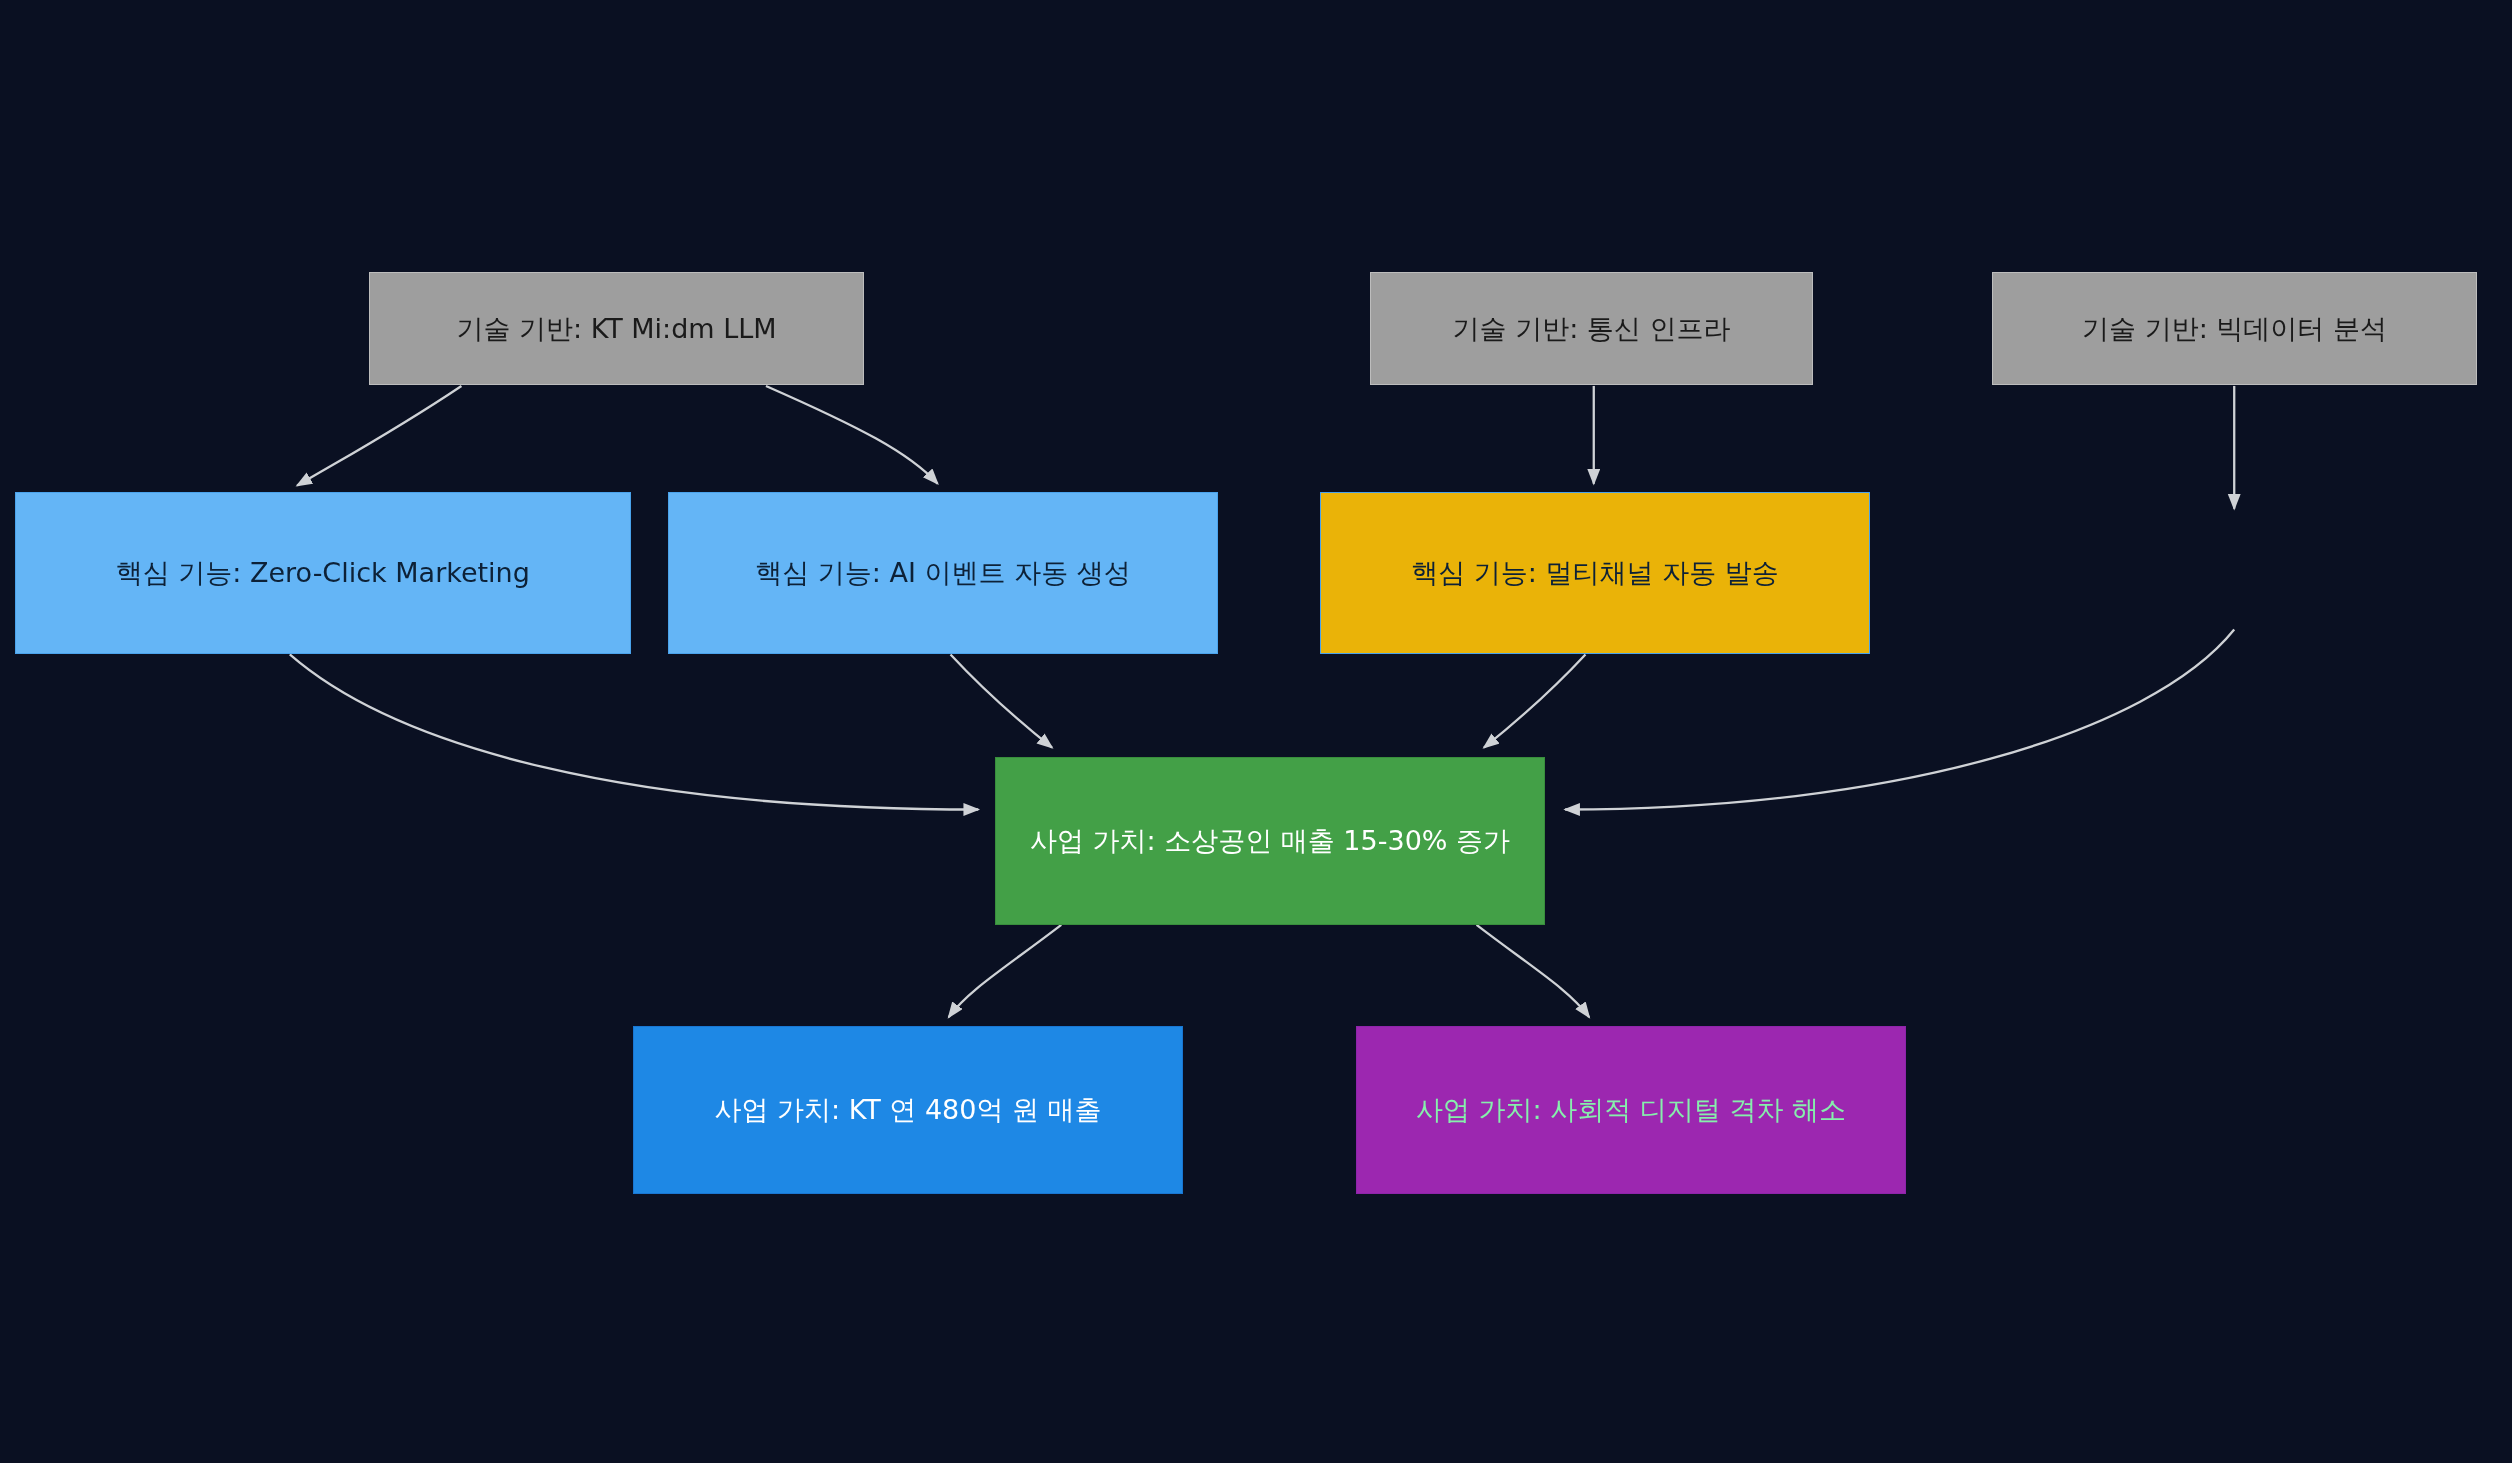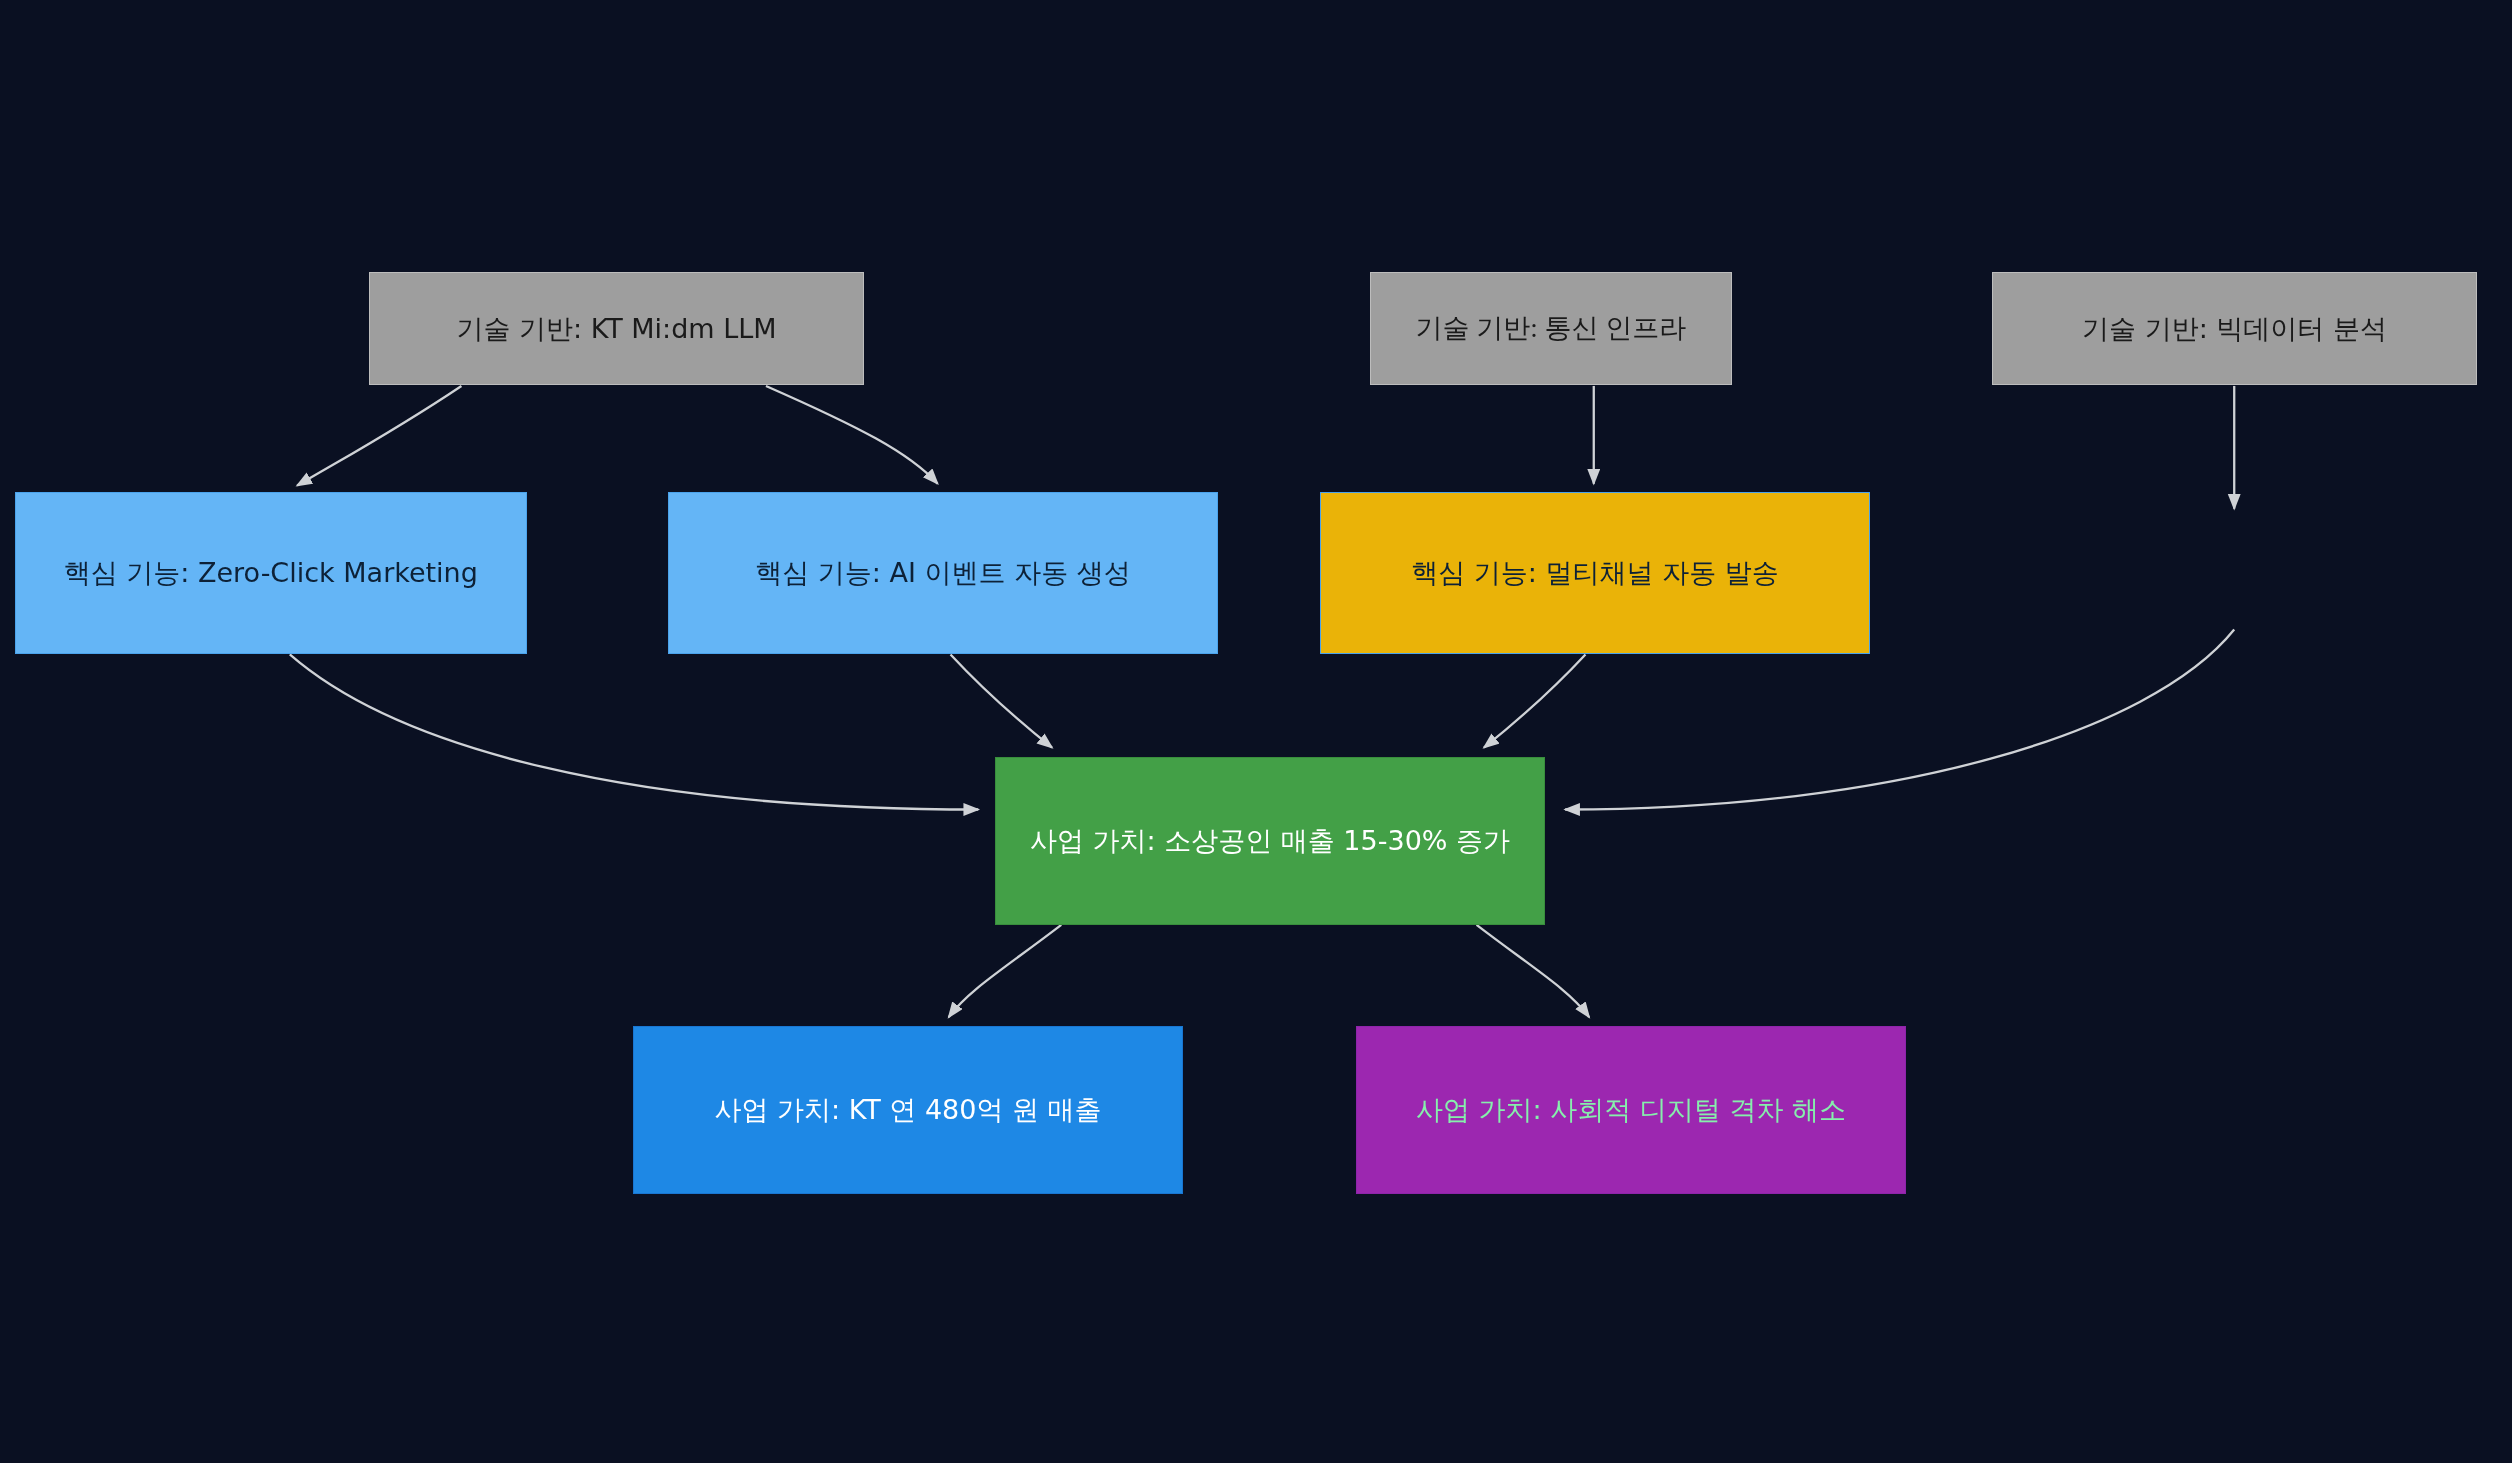--- a/index.html
+++ b/index.html
@@ -66,29 +66,29 @@
     <path class="edge" d="M 2421 682 C 2330 795, 2050 877, 1696 877" marker-end="url(#arrow)"></path>
 
     <path class="edge" d="M 1150 1002 C 1090 1048, 1050 1072, 1028 1102" marker-end="url(#arrow)"></path>
     <path class="edge" d="M 1600 1002 C 1660 1048, 1700 1072, 1722 1102" marker-end="url(#arrow)"></path>
   </svg>
 
   <div class="node" style="left: 369px; top: 272px; width: 495px; height: 113px; background: rgb(158, 158, 158); border-color: rgb(189, 189, 189); color: rgb(26, 26, 26);">
     <span class="label">기술 기반: KT Mi:dm LLM</span>
   </div>
 
-  <div class="node" style="left: 1370px; top: 272px; width: 362px; height: 113px; background: rgb(158, 158, 158); border-color: rgb(189, 189, 189); color: rgb(26, 26, 26); font-family: Liberation Serif, serif;">
+  <div class="node" style="left: 1370px; top: 272px; width: 443px; height: 113px; background: rgb(158, 158, 158); border-color: rgb(189, 189, 189); color: rgb(26, 26, 26);">
     <span class="label">기술 기반: 통신 인프라</span>
   </div>
 
   <div class="node" style="left: 1992px; top: 272px; width: 485px; height: 113px; background: rgb(158, 158, 158); border-color: rgb(189, 189, 189); color: rgb(26, 26, 26);">
     <span class="label">기술 기반: 빅데이터 분석</span>
   </div>
 
-  <div class="node" style="left: 14.8px; top: 492px; width: 512px; height: 162px; background: rgb(100, 181, 246); border-color: rgb(74, 163, 236); color: rgb(13, 33, 55);">
+  <div class="node" style="left: 14.8px; top: 492px; width: 616px; height: 162px; background: rgb(100, 181, 246); border-color: rgb(74, 163, 236); color: rgb(13, 33, 55);">
     <span class="label">핵심 기능: Zero-Click Marketing</span>
   </div>
 
   <div class="node" style="left: 668px; top: 492px; width: 550px; height: 162px; background: rgb(100, 181, 246); border-color: rgb(74, 163, 236); color: rgb(13, 33, 55);">
     <span class="label">핵심 기능: AI 이벤트 자동 생성</span>
   </div>
 
   <div class="node" style="left: 1320px; top: 492px; width: 550px; height: 162px; background: #eab308; border-color: rgb(74, 163, 236); color: rgb(13, 33, 55);">
     <span class="label">핵심 기능: 멀티채널 자동 발송</span>
   </div>

